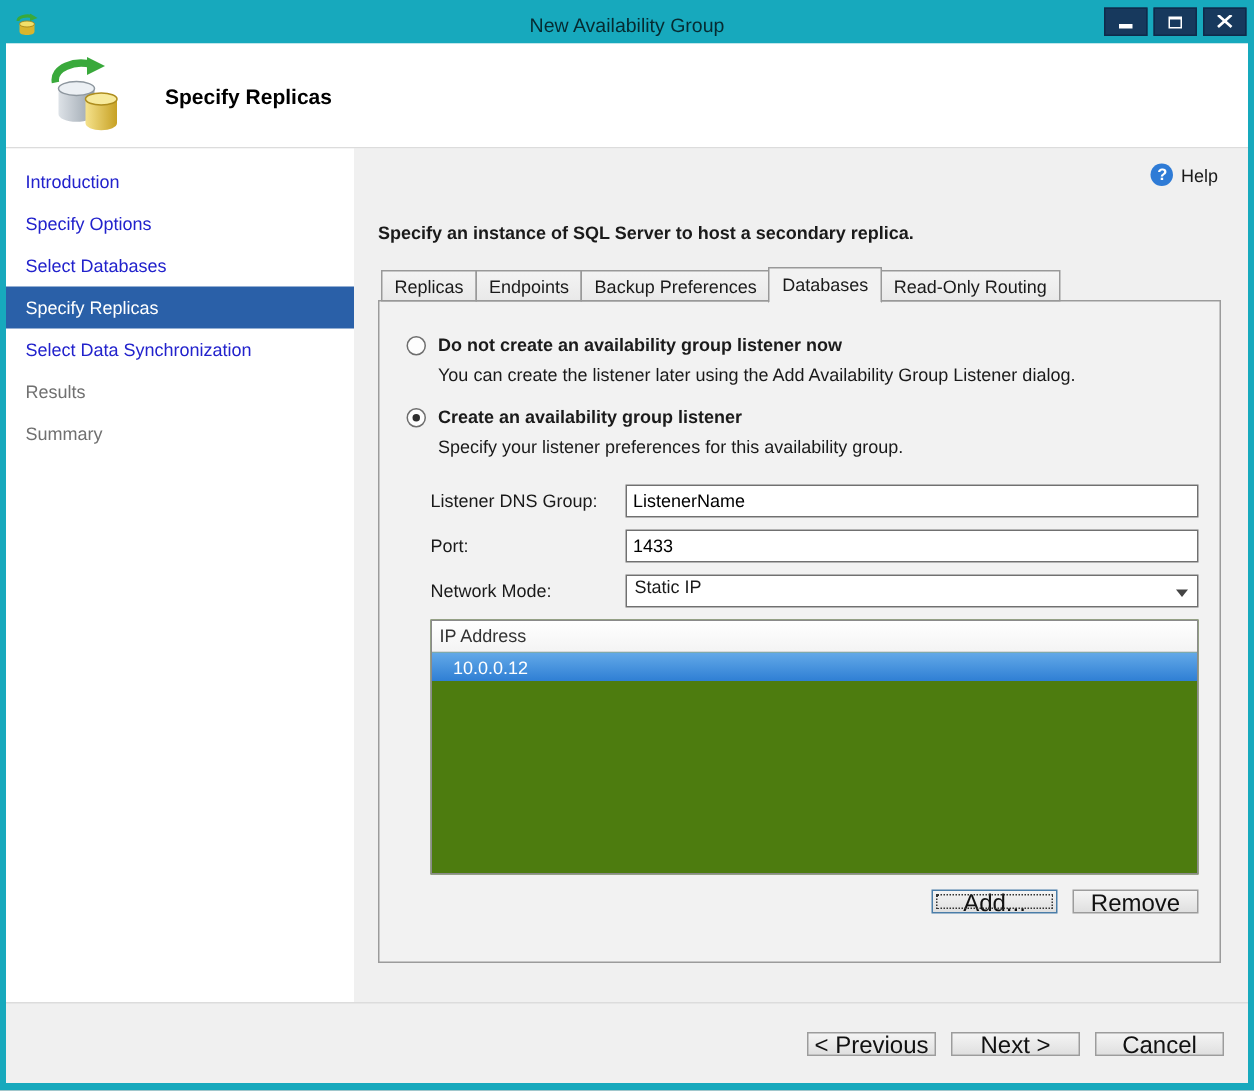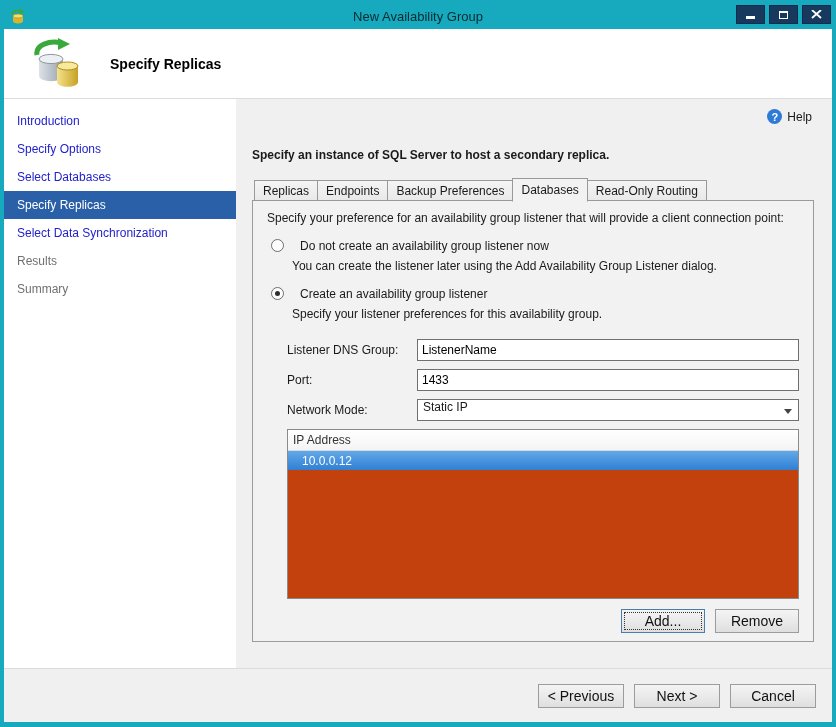--- a/index.html
+++ b/index.html
@@ -38,39 +38,39 @@
   .help-icon { width:15px; height:15px; border-radius:50%; background:#2E7BD6; color:#fff; font-size:11px; font-weight:bold; display:flex; align-items:center; justify-content:center; }
   .instruction { font-weight:bold; margin-top:24px; }
 
   
   .tabs { display:flex; align-items:flex-end; margin-top:16px; padding-left:2px; position:relative; z-index:2; }
   .tab { height:21px; display:flex; align-items:center; padding:0 8px; background:linear-gradient(#F4F4F4,#E9E9E9); border:1px solid #999; margin-right:-1px; cursor:pointer; white-space:nowrap; }
   .tab.active { height:24px; background:#F2F2F2; border-bottom:1px solid #F2F2F2; margin-bottom:-1px; z-index:3; }
   .tab-panel { border:1px solid #9B9B9B; background:#F2F2F2; margin-top:-1px; height:442px; padding:8px 14px 12px 14px; }
 
   .panel-intro { margin-top:2px; }
-  .radio-row { display:flex; align-items:flex-start; gap:16px; margin:14px 0 0 4px; font-weight:normal; cursor:pointer; }
+  .radio-row { display:flex; align-items:flex-end; gap:8px; margin:14px 0 0 4px; font-weight:bold; cursor:pointer; }
   .radio { width:13px; height:13px; border-radius:50%; border:1px solid #6E6E6E; background:#FDFDFD; position:relative; flex:0 0 auto; }
   .radio.checked::after { content:""; position:absolute; left:3px; top:3px; width:5px; height:5px; border-radius:50%; background:#2E2E2E; }
   .radio-desc { margin:6px 0 0 25px; color:#1A1A1A; }
 
   .fields { margin:18px 0 0 20px; }
   .field-row { display:flex; align-items:center; margin-bottom:8px; }
   .field-label { width:130px; flex:0 0 auto; }
   .text-input { flex:1; height:22px; border:1px solid #707070; background:#fff; font-family:"Liberation Sans","DejaVu Sans",sans-serif; font-size:12px; padding:0 4px; }
   .combo { flex:1; height:22px; border:1px solid #707070; background:#fff; position:relative; display:flex; align-items:flex-start; padding:0 22px 0 5px; cursor:pointer; }
   .combo-arrow { position:absolute; right:6px; top:9px; width:0; height:0; border-left:4px solid transparent; border-right:4px solid transparent; border-top:5px solid #444; }
 
-  .listbox { margin-top:4px; border:1px solid #8A8A8A; background:#c2410c; height:170px; overflow:hidden; }
+  .listbox { margin-top:4px; border:1px solid #8A8A8A; background:#4d7c0f; height:170px; overflow:hidden; }
   .list-header { height:21px; background:linear-gradient(#FFFFFF,#F4F4F4); border-bottom:1px solid #D9D9D9; display:flex; align-items:center; padding-left:5px; color:#333; }
   .list-row { height:19px; display:flex; align-items:center; padding-left:14px; }
   .list-row.selected { background:linear-gradient(#63A9E8,#2F7FD4); color:#fff; }
 
   .panel-btn-row { display:flex; justify-content:flex-end; gap:10px; margin-top:10px; }
-  .btn { min-width:84px; height:24px; font-family:"Liberation Sans","DejaVu Sans",sans-serif; font-size:14px; background:linear-gradient(#F4F4F4,#E9E9E9 55%,#DFDFDF); border:1px solid #9C9C9C; cursor:pointer; color:#111; }
+  .btn { min-width:84px; height:16px; font-family:"Liberation Sans","DejaVu Sans",sans-serif; font-size:16px; background:linear-gradient(#F4F4F4,#E9E9E9 55%,#DFDFDF); border:1px solid #9C9C9C; cursor:pointer; color:#111; }
   .btn.focused { border:1px solid #4A7DA8; outline:1px dotted #333; outline-offset:-4px; }
 
   
   .footer { height:54px; background:#F0F0F0; border-top:1px solid #DCDCDC; display:flex; align-items:center; justify-content:flex-end; gap:10px; padding-right:16px; }
   .footer .btn { min-width:86px; }
 </style>
 </head>
 <body>
 
 <div class="window">
@@ -146,21 +146,20 @@
         <div class="tabs">
           <div class="tab">Replicas</div>
           <div class="tab">Endpoints</div>
           <div class="tab">Backup Preferences</div>
           <div class="tab active">Databases</div>
           <div class="tab">Read-Only Routing</div>
         </div>
 
         <div class="tab-panel">
 
-          <div class="panel-intro">Specify your preference for an availability group listener that will provide a client connection point:</div>
 
           <div class="radio-row">
             <span class="radio"></span>
             <span>Do not create an availability group listener now</span>
           </div>
           <div class="radio-desc">You can create the listener later using the Add Availability Group Listener dialog.</div>
 
           <div class="radio-row">
             <span class="radio checked"></span>
             <span>Create an availability group listener</span>

